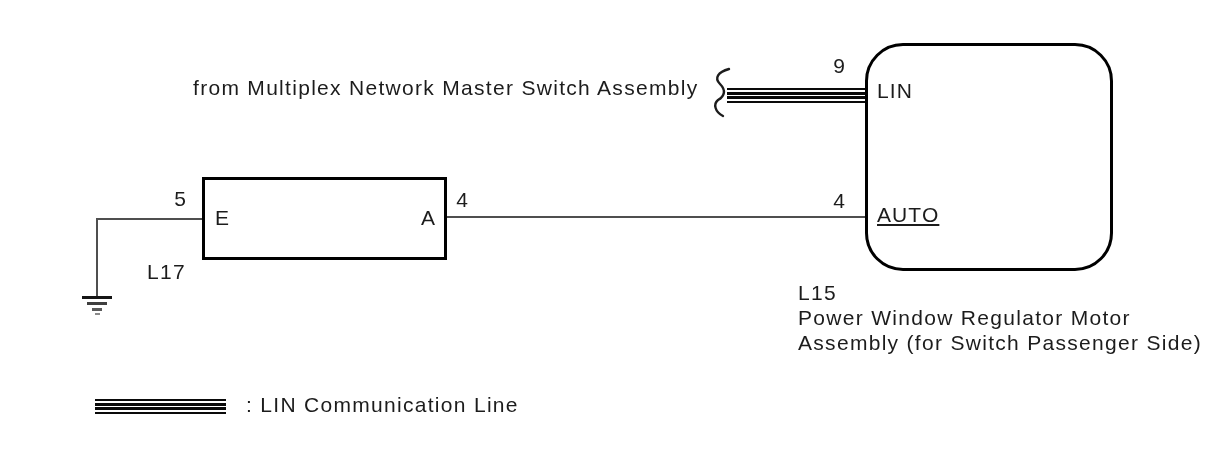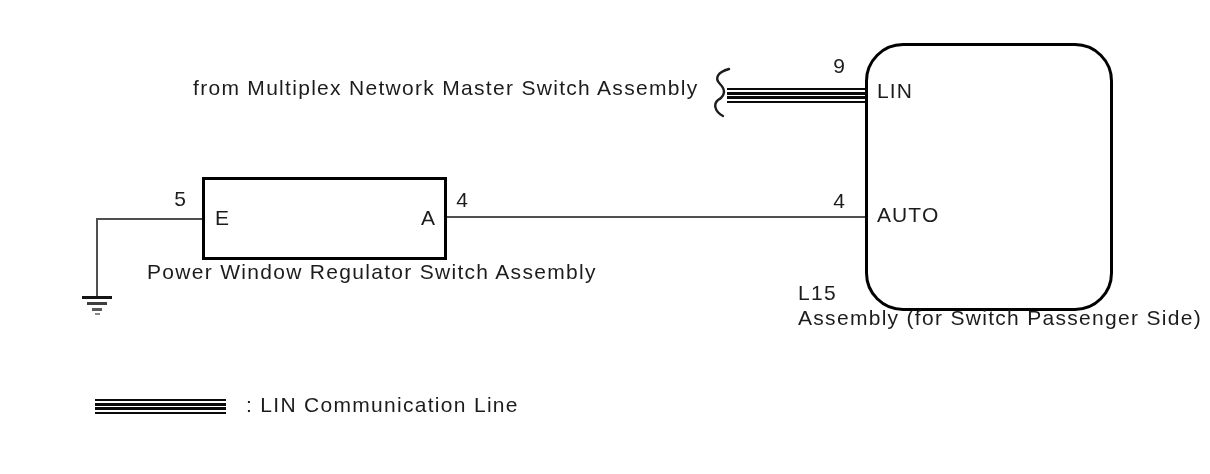--- a/index.html
+++ b/index.html
@@ -65,23 +65,23 @@
   </svg>
 
   <div class="lin-stripe" style="left:727px;top:88px;width:138px;"></div>
 
   <div class="pin" style="left:828px;top:55px;">9</div>
 
   <div class="wire" style="left:444px;top:216px;width:421px;height:2px;"></div>
 
   <div class="pin" style="left:828px;top:190px;">4</div>
 
-  <div class="box" style="left:865px;top:43px;width:248px;height:268px;border-radius:38px;">
+  <div class="box" style="left:865px;top:43px;width:248px;height:228px;border-radius:38px;">
     <div class="txt" style="left:9px;top:33px;letter-spacing:1.1px;">LIN</div>
-    <div class="txt" style="left:9px;top:157px;letter-spacing:1.1px;">AUTO</div>
+    <div class="txt" style="left:9px;top:157px;letter-spacing:1.1px;text-decoration:underline;">AUTO</div>
   </div>
 
   <div class="wire" style="left:96px;top:218px;width:106px;height:2px;"></div>
   <div class="wire" style="left:96px;top:218px;width:2px;height:78px;"></div>
 
   <div>
     <div class="gbar" style="left:82px;top:296px;width:30px;background:#151515;"></div>
     <div class="gbar" style="left:87px;top:302px;width:20px;background:#3f3f3f;"></div>
     <div class="gbar" style="left:92px;top:308px;width:10px;background:#5a5a5a;"></div>
     <div class="gbar" style="left:95px;top:313px;width:5px;height:2px;background:#8a8a8a;"></div>
@@ -90,24 +90,25 @@
   <div class="pin" style="left:169px;top:188px;">5</div>
 
   <div class="box" style="left:202px;top:177px;width:245px;height:83px;">
     <div class="txt" style="left:10px;top:26px;letter-spacing:1.1px;">E</div>
     <div class="txt" style="right:8px;top:26px;letter-spacing:1.1px;">A</div>
   </div>
 
   <div class="pin" style="left:451px;top:189px;">4</div>
 
   <div class="label-block l17" style="left:147px;top:260px;">
-    <div>Power Window Regulator Switch Assembly</div>
+    <div>L17</div>
   </div>
 
   <div class="label-block l15" style="left:798px;top:280px;">
     <div>L15</div>
+    <div>Power Window Regulator Motor</div>
     <div>Assembly (for Switch Passenger Side)</div>
   </div>
 
   <div class="lin-stripe" style="left:95px;top:399px;width:131px;"></div>
   <div class="txt" style="left:226px;top:393px;margin-left:20px;">: LIN Communication Line</div>
 
 </div>
 
 </body></html>

